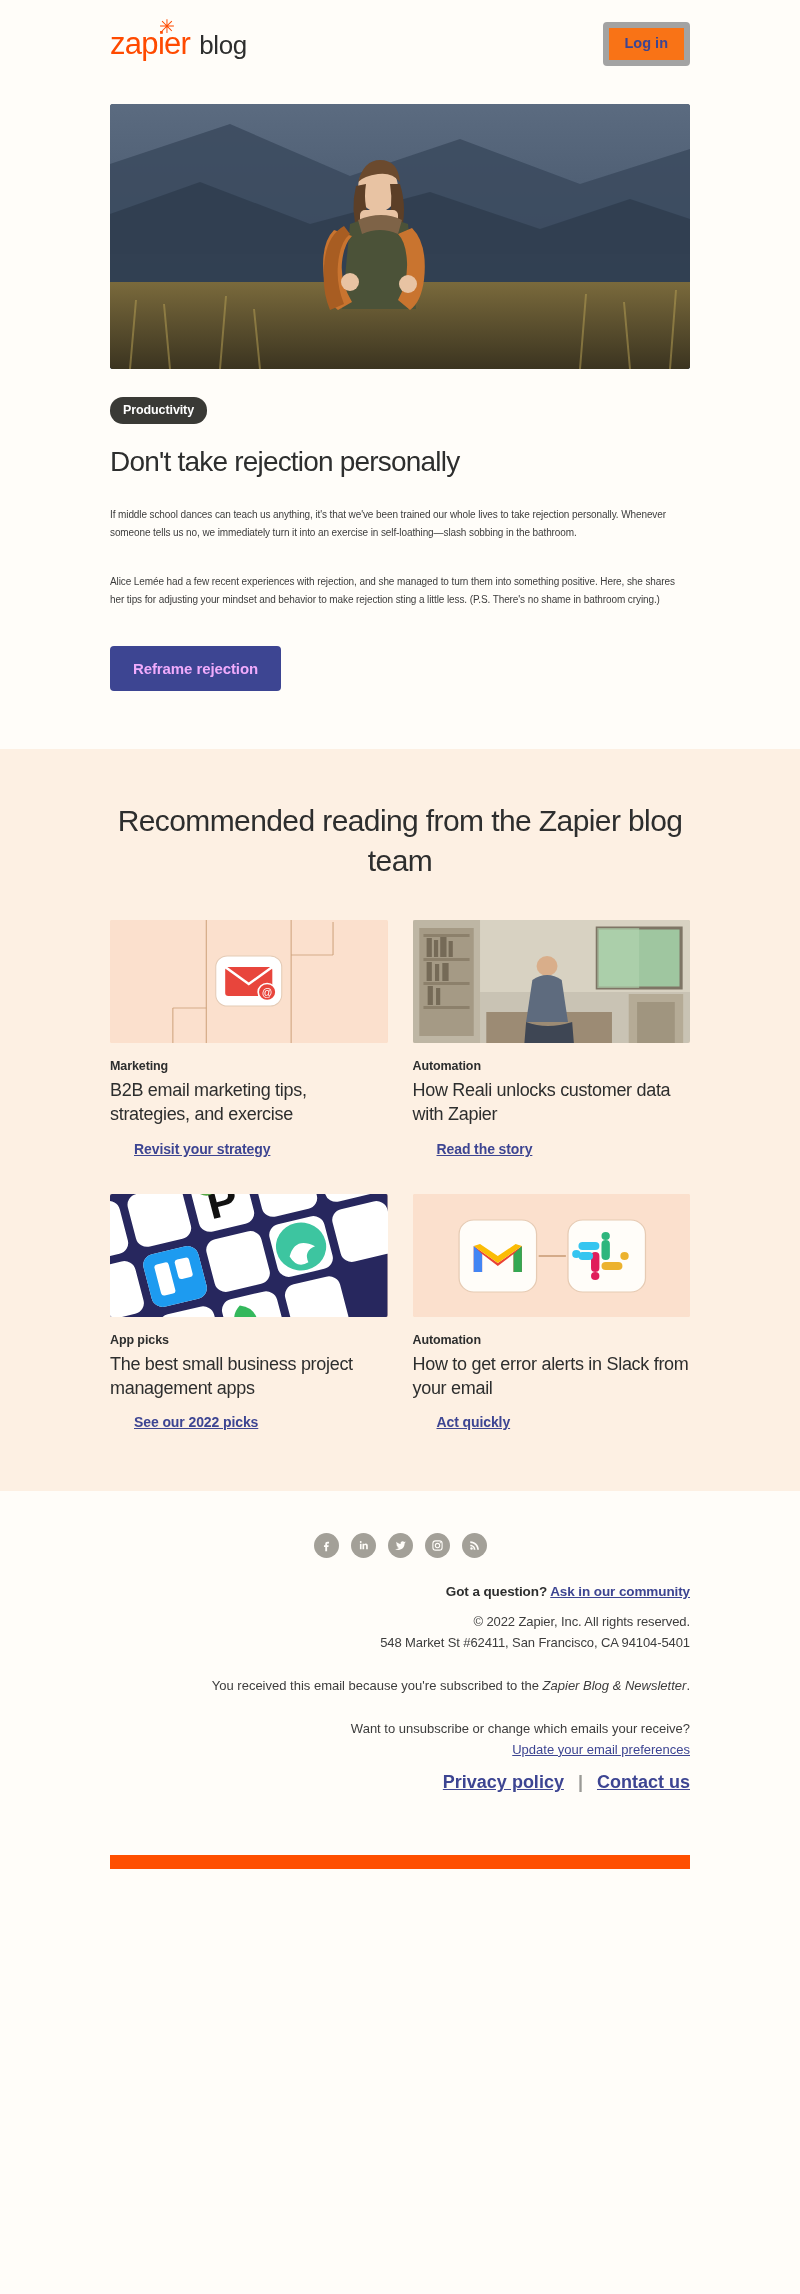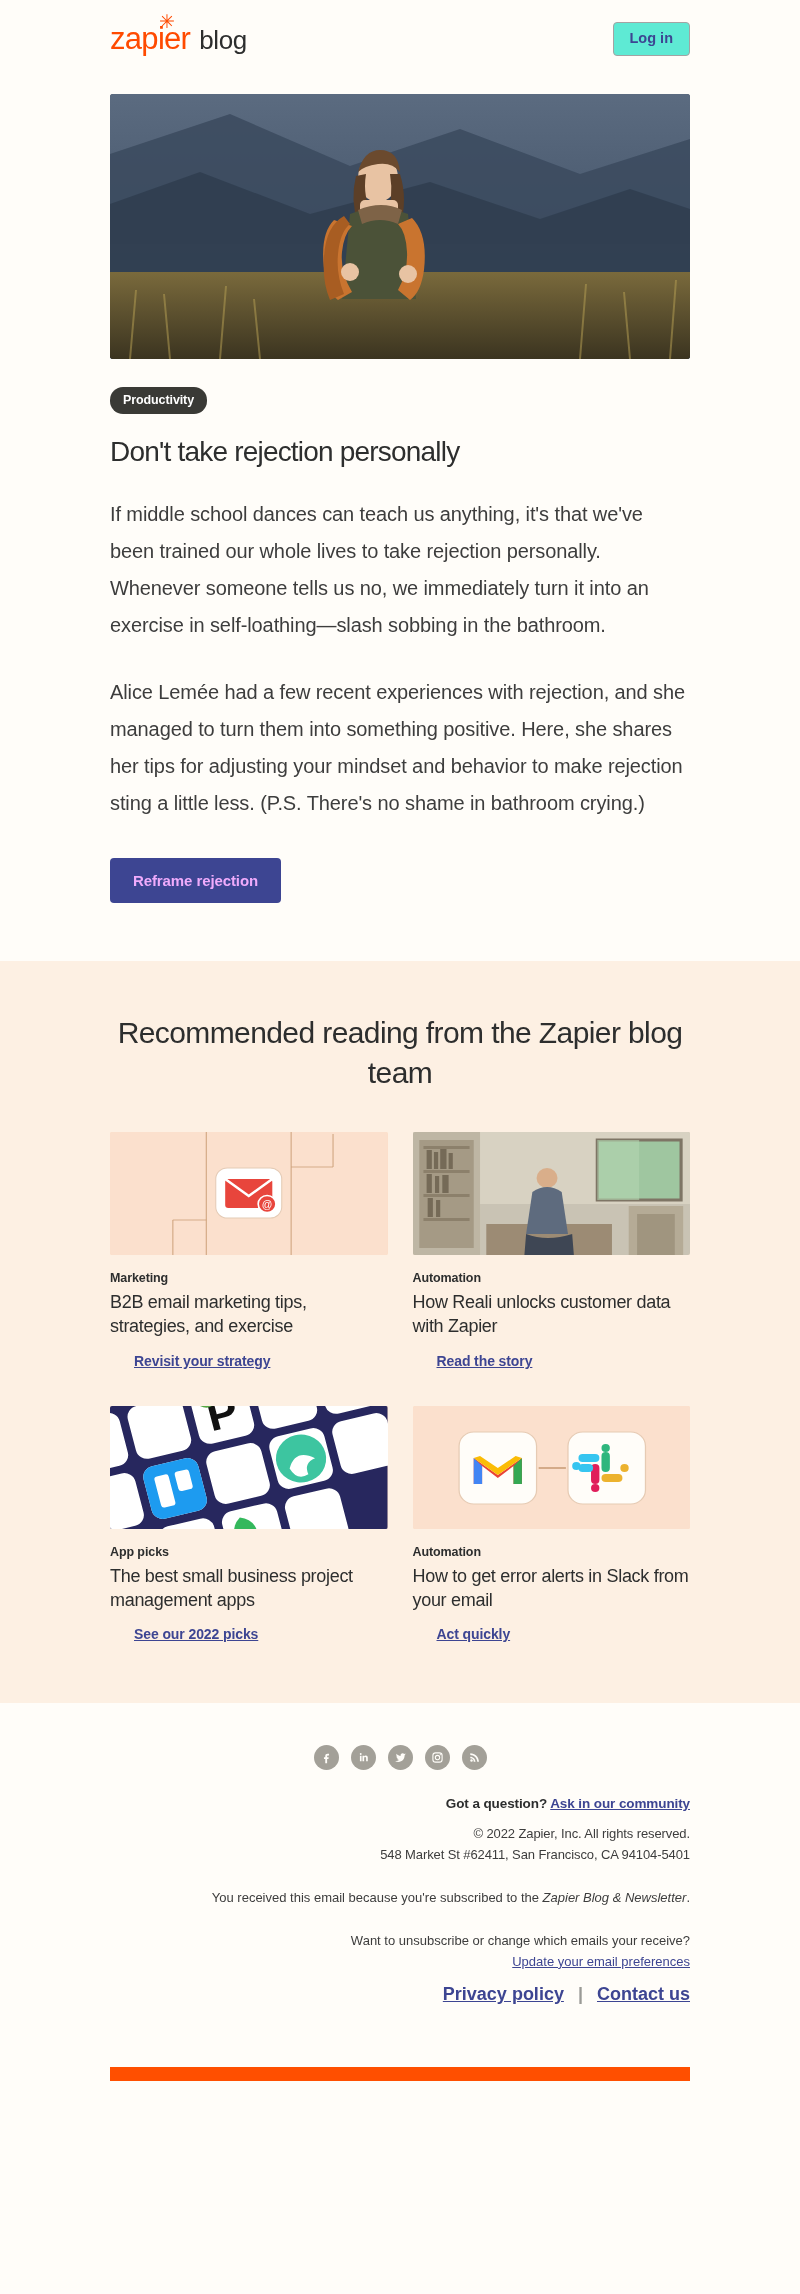--- a/index.html
+++ b/index.html
@@ -38,24 +38,24 @@
     color: #FF4A00;
     line-height: 1;
   }
   .logo-blog {
     font-size: 26px;
     color: #2D2E2E;
     letter-spacing: -0.4px;
     line-height: 1;
   }
   .login-btn {
-    border: 1px solid #a3a3a3;
+    border: 6px solid #a3a3a3;
     border-radius: 4px;
     color: #3D4592;
-    background: #5eead4;
+    background: #f97316;
     font-size: 14.5px;
     font-weight: 700;
     padding: 8px 16px;
     line-height: 1.1;
     cursor: pointer;
   }
 
   
   .hero-pad { padding: 22px 110px 0 110px; }
   .hero-img {
@@ -87,21 +87,21 @@
     font-size: 28px;
     line-height: 1.24;
     color: #2D2E2E;
     font-weight: 400;
     letter-spacing: -0.8px;
     max-width: 430px;
   }
 
   .para {
     margin-top: 26px;
-    font-size: 20px;
+    font-size: 10px;
     line-height: 1.85;
     color: #3D3D3D;
     letter-spacing: -0.1px;
   }
   .para.second { margin-top: 30px; }
 
   .cta-btn {
     display: inline-block;
     margin-top: 36px;
     margin-bottom: 58px;

